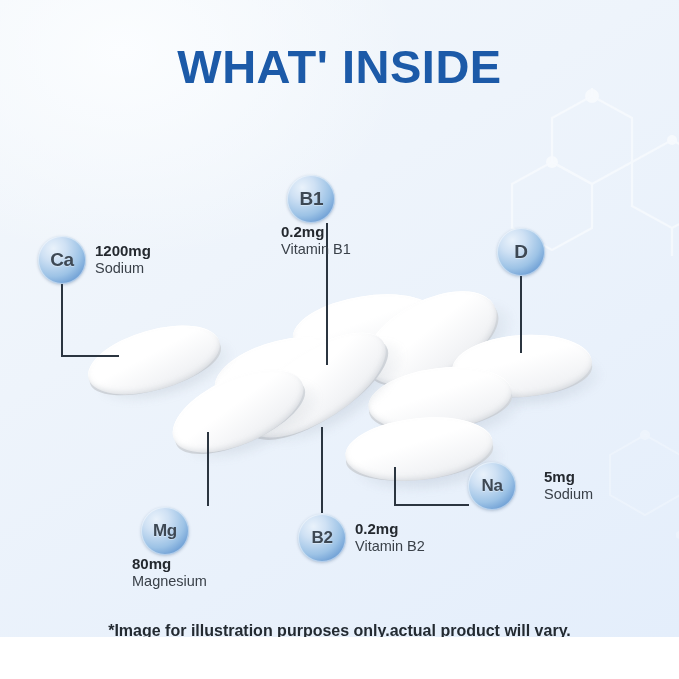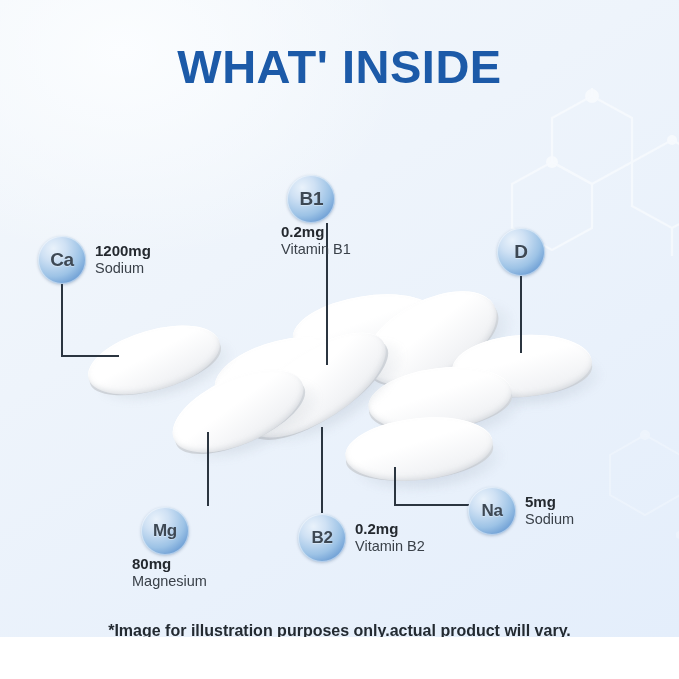--- a/index.html
+++ b/index.html
@@ -302,21 +302,21 @@
   </div>
 
   <div class="callout" style="left:298px; top:514px;">
     <div class="badge small-text">B2</div>
     <div class="callout-text">
       <div class="amount">0.2mg</div>
       <div class="nutrient">Vitamin B2</div>
     </div>
   </div>
 
-  <div class="callout" style="left:468px; top:487px;">
+  <div class="callout" style="left:468px; top:462px;gap:19px;">
     <div class="badge small-text">Na</div>
     <div class="callout-text">
       <div class="amount">5mg</div>
       <div class="nutrient">Sodium</div>
     </div>
   </div>
 
   <div class="footer">*Image for illustration purposes only.actual product will vary.</div>
 
 </div>

